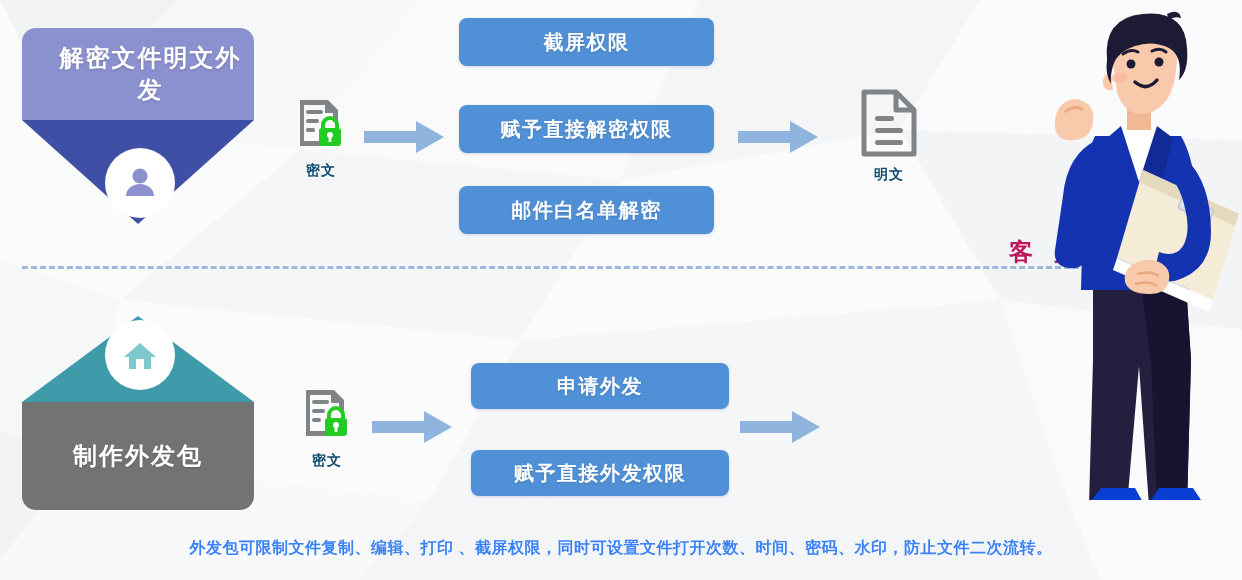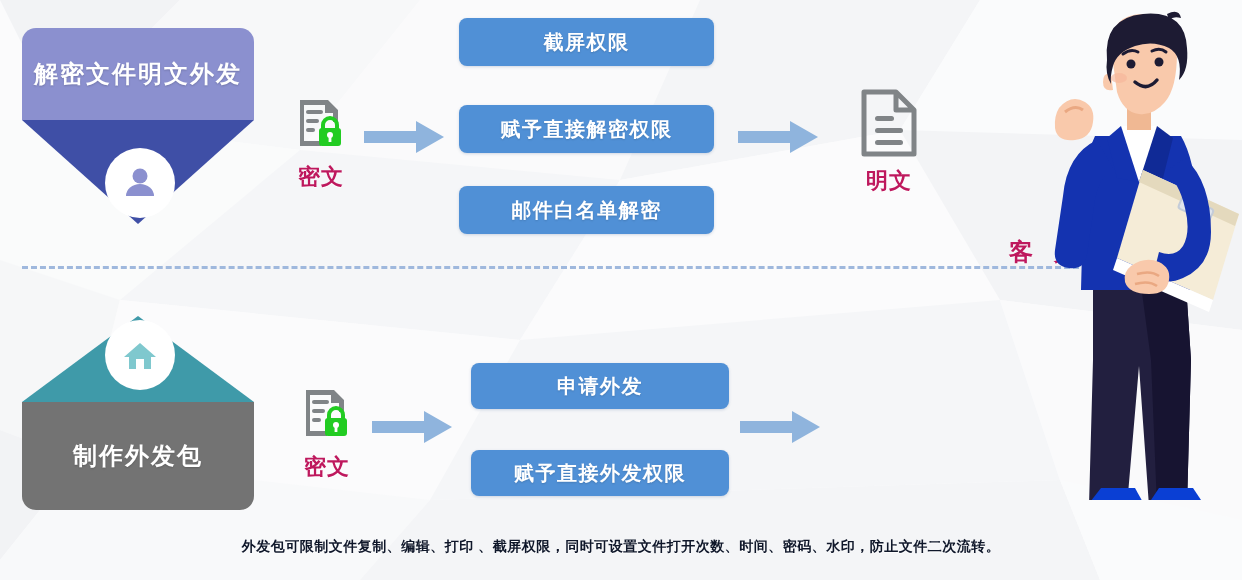--- a/index.html
+++ b/index.html
@@ -43,20 +43,21 @@
   }
   .card .tri { position: absolute; left: 0; width: 232px; }
 
   
   #card-decrypt { left: 22px; top: 28px; }
   #card-decrypt .body {
     height: 92px;
     background: #8b90cf;
     border-radius: 14px 14px 0 0;
     font-size: 24px;
+    padding-left: 25px;
   }
   #card-decrypt .tri {
     top: 92px; height: 104px;
     background: #3f4fa6;
     clip-path: polygon(0 0, 100% 0, 50% 100%);
   }
   
   #card-package { left: 22px; top: 316px; }
   #card-package .tri {
     top: 0; height: 86px;
@@ -78,23 +79,23 @@
     display: flex;
     align-items: center;
     justify-content: center;
   }
   #avatar-person { left: 105px; top: 148px; width: 70px; height: 70px; }
   #avatar-home   { left: 105px; top: 320px; width: 70px; height: 70px; }
 
   
   .icon-group { position: absolute; text-align: center; }
   .icon-caption {
-    color: #be185d;
-    font-weight: bold;
-    font-size: 22px;
+    color: #0c4a6e;
+    font-weight: bold;
+    font-size: 14px;
     letter-spacing: 1px;
     margin-top: 4px;
     text-shadow: 0 1px 1px rgba(255,255,255,0.9);
     text-align: center;
   }
   #cipher-top    { left: 292px; top: 96px; }
   #cipher-bottom { left: 298px; top: 386px; }
   #plain-group   { left: 858px; top: 88px; }
   #package-group { left: 862px; top: 376px; }
 
@@ -135,22 +136,22 @@
   }
 
   
   #illustration { position: absolute; left: 1035px; top: 8px; }
 
   
   #footer-caption {
     position: absolute;
     left: 0; top: 538px; width: 1242px;
     text-align: center;
-    color: #0f172a;
-    font-size: 14px;
+    color: #3b82f6;
+    font-size: 16px;
     font-weight: bold;
     letter-spacing: 0.5px;
     text-shadow: 0 1px 1px rgba(255,255,255,0.9);
   }
 </style>
 </head>
 <body>
 
 <div id="stage">
 

